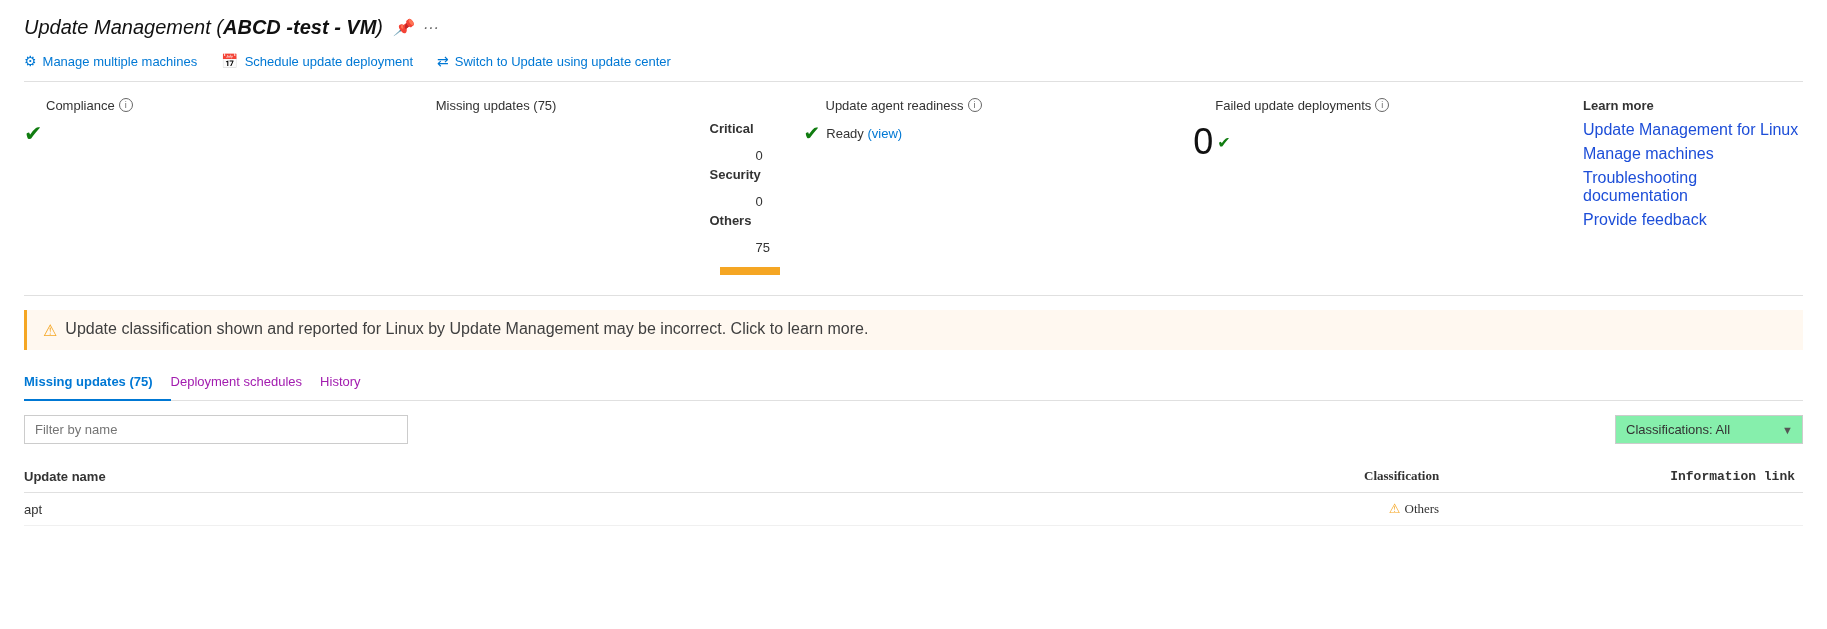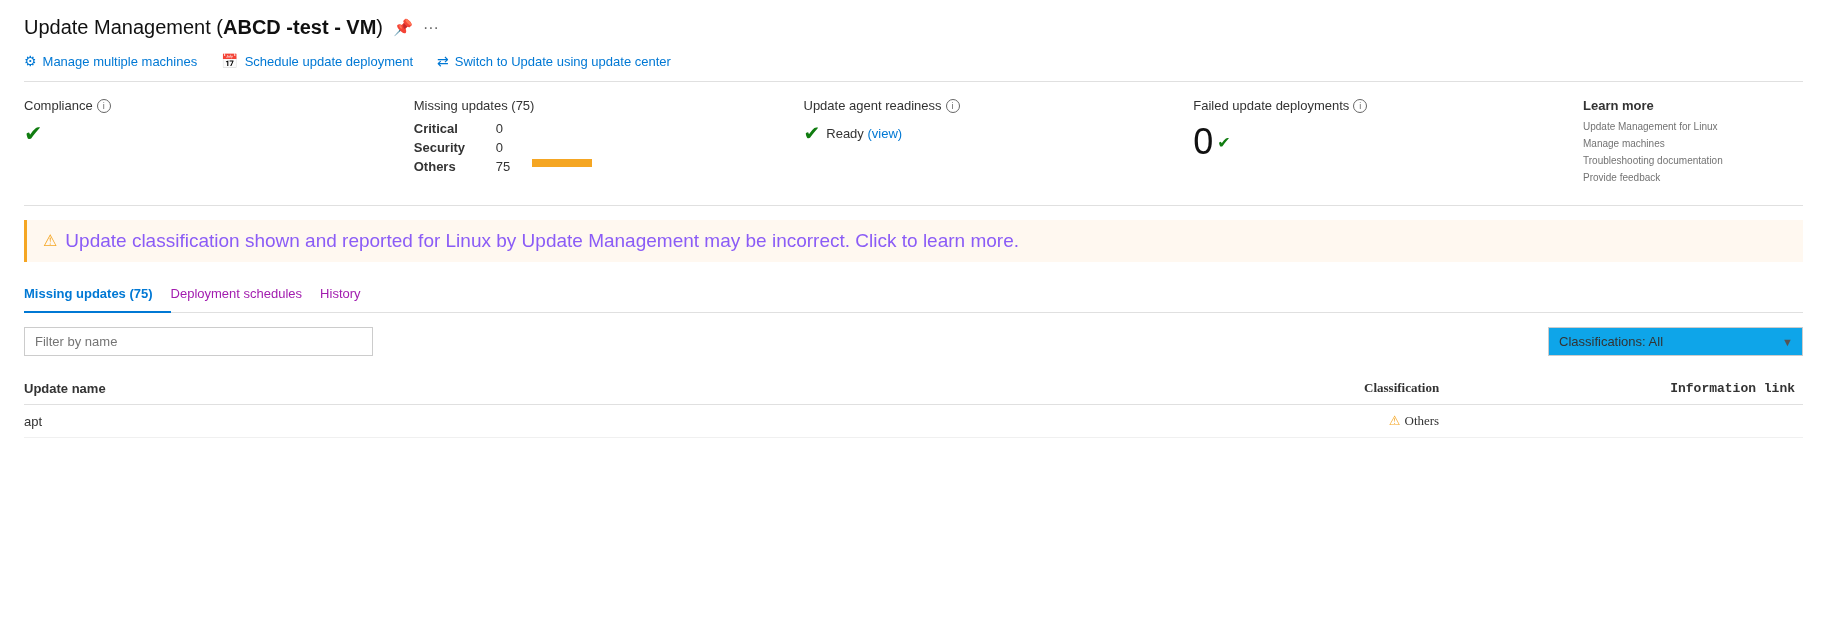--- a/index.html
+++ b/index.html
@@ -1,64 +1,64 @@
 <!DOCTYPE html>
 <html><head>
   <meta charset="utf-8">
   <style>
     * { box-sizing: border-box; margin: 0; padding: 0; }
     body { font-family: 'Segoe UI', Arial, sans-serif; font-size: 13px; color: #333; background: #fff; }
 
     .page { padding: 16px 24px; max-width: 1827px; }
 
-    .page-title { font-size: 20px; font-weight: 400; color: #111; display: flex; align-items: center; gap: 10px; margin-bottom: 14px; }
+    .page-title { font-size: 20px; font-weight: 400; color: #111; display: flex; align-items: center; gap: 10px; margin-bottom: 14px; font-style: italic; }
     .page-title strong { font-weight: 600; }
     .page-title-icon { color: #666; font-size: 16px; cursor: pointer; }
     .page-title-ellipsis { color: #666; font-size: 16px; cursor: pointer; }
 
     .toolbar { display: flex; align-items: center; gap: 24px; margin-bottom: 16px; padding-bottom: 12px; border-bottom: 1px solid #e0e0e0; }
     .toolbar-btn { display: flex; align-items: center; gap: 6px; color: #0078d4; cursor: pointer; font-size: 13px; text-decoration: none; background: none; border: none; }
     .toolbar-icon { font-size: 14px; }
 
     .metrics-row { display: flex; gap: 0; margin-bottom: 0; padding-bottom: 16px; border-bottom: 1px solid #e0e0e0; }
     .metric-section { flex: 1; padding-right: 24px; }
     .metric-section.learn-more { flex: 0 0 220px; padding-right: 0; }
-    .metric-title { font-size: 13px; color: #333; margin-bottom: 8px; display: flex; align-items: center; gap: 4px; }
+    .metric-title { font-size: 13px; color: #333; margin-bottom: 8px; display: flex; align-items: flex-start; gap: 4px; margin-left: 22px; }
     .info-icon { display: inline-flex; align-items: center; justify-content: center; width: 14px; height: 14px; border-radius: 50%; border: 1px solid #666; font-size: 9px; color: #666; cursor: pointer; }
 
     .compliance-check { font-size: 22px; color: #107c10; }
 
     .missing-updates-table { margin-top: 4px; }
-    .missing-row { display: flex; align-items: flex-start; gap: 12px; margin-bottom: 4px; font-size: 13px; }
+    .missing-row { display: flex; align-items: flex-end; gap: 12px; margin-bottom: 4px; font-size: 13px; flex-direction: column; }
     .missing-label { width: 70px; font-weight: 600; }
     .missing-value { width: 24px; }
     .missing-bar { height: 8px; background: #f5a623; width: 60px; }
 
     .readiness-row { display: flex; align-items: center; gap: 6px; margin-top: 4px; }
     .green-check { color: #107c10; font-size: 20px; }
     .readiness-label { font-size: 13px; }
     .readiness-link { color: #0078d4; cursor: pointer; }
     .failed-number-row { display: flex; align-items: center; gap: 4px; }
     .failed-number { font-size: 36px; font-weight: 300; color: #111; }
     .failed-sub { font-size: 12px; color: #555; margin-top: 4px; line-height: 1.4; }
 
     .learn-more-title { font-size: 13px; font-weight: 600; color: #333; margin-bottom: 8px; }
-    .learn-more-link { display: block; color: #737373; font-size: 10px; margin-bottom: 6px; cursor: pointer; text-decoration: none; }
+    .learn-more-link { display: block; color: #1d4ed8; font-size: 16px; margin-bottom: 6px; cursor: pointer; text-decoration: none; }
 
     .warning-banner { background: #fff8f0; border-left: 3px solid #f5a623; padding: 10px 16px; margin: 14px 0; display: flex; align-items: flex-start; gap: 8px; }
     .warning-icon { color: #f5a623; font-size: 16px; margin-top: 1px; }
-    .warning-text { color: #8b5cf6; font-size: 19px; cursor: pointer; }
+    .warning-text { color: #404040; font-size: 16px; cursor: pointer; }
 
     .tabs { display: flex; gap: 0; margin-bottom: 14px; border-bottom: 1px solid #e0e0e0; }
     .tab { padding: 10px 18px 10px 0; font-size: 13px; cursor: pointer; color: #a21caf; border-bottom: 2px solid transparent; margin-bottom: -1px; }
     .tab.active { color: #0078d4; border-bottom: 2px solid #0078d4; font-weight: 600; }
 
     .filter-row { display: flex; align-items: center; justify-content: space-between; margin-bottom: 16px; }
-    .filter-input { border: 1px solid #ccc; padding: 6px 10px; font-size: 13px; width: 349px; outline: none; color: #15803d; }
-    .classification-select { border: 1px solid #ccc; padding: 6px 32px 6px 10px; font-size: 13px; width: 255px; appearance: none; background: #0ea5e9; cursor: pointer; color: #333; position: relative; }
+    .filter-input { border: 1px solid #ccc; padding: 6px 10px; font-size: 13px; width: 384px; outline: none; color: #15803d; }
+    .classification-select { border: 1px solid #ccc; padding: 6px 32px 6px 10px; font-size: 13px; width: 188px; appearance: none; background: #86efac; cursor: pointer; color: #333; position: relative; }
     .select-wrapper { position: relative; display: inline-block; }
     .select-chevron { position: absolute; right: 10px; top: 50%; transform: translateY(-50%); font-size: 11px; color: #555; pointer-events: none; }
 
     .data-table { width: 100%; border-collapse: collapse; }
     .data-table th { text-align: left; font-size: 13px; font-weight: 600; color: #333; padding: 8px 8px 8px 0; border-bottom: 1px solid #e0e0e0; }
     .data-table td { padding: 8px 8px 8px 0; font-size: 13px; color: #333; border-bottom: 1px solid #f0f0f0; vertical-align: middle; }
 
     .classification-badge { display: flex; align-items: center; gap: 4px; justify-content: flex-end; }
     .warn-triangle { color: #f5a623; font-size: 13px; }
 

